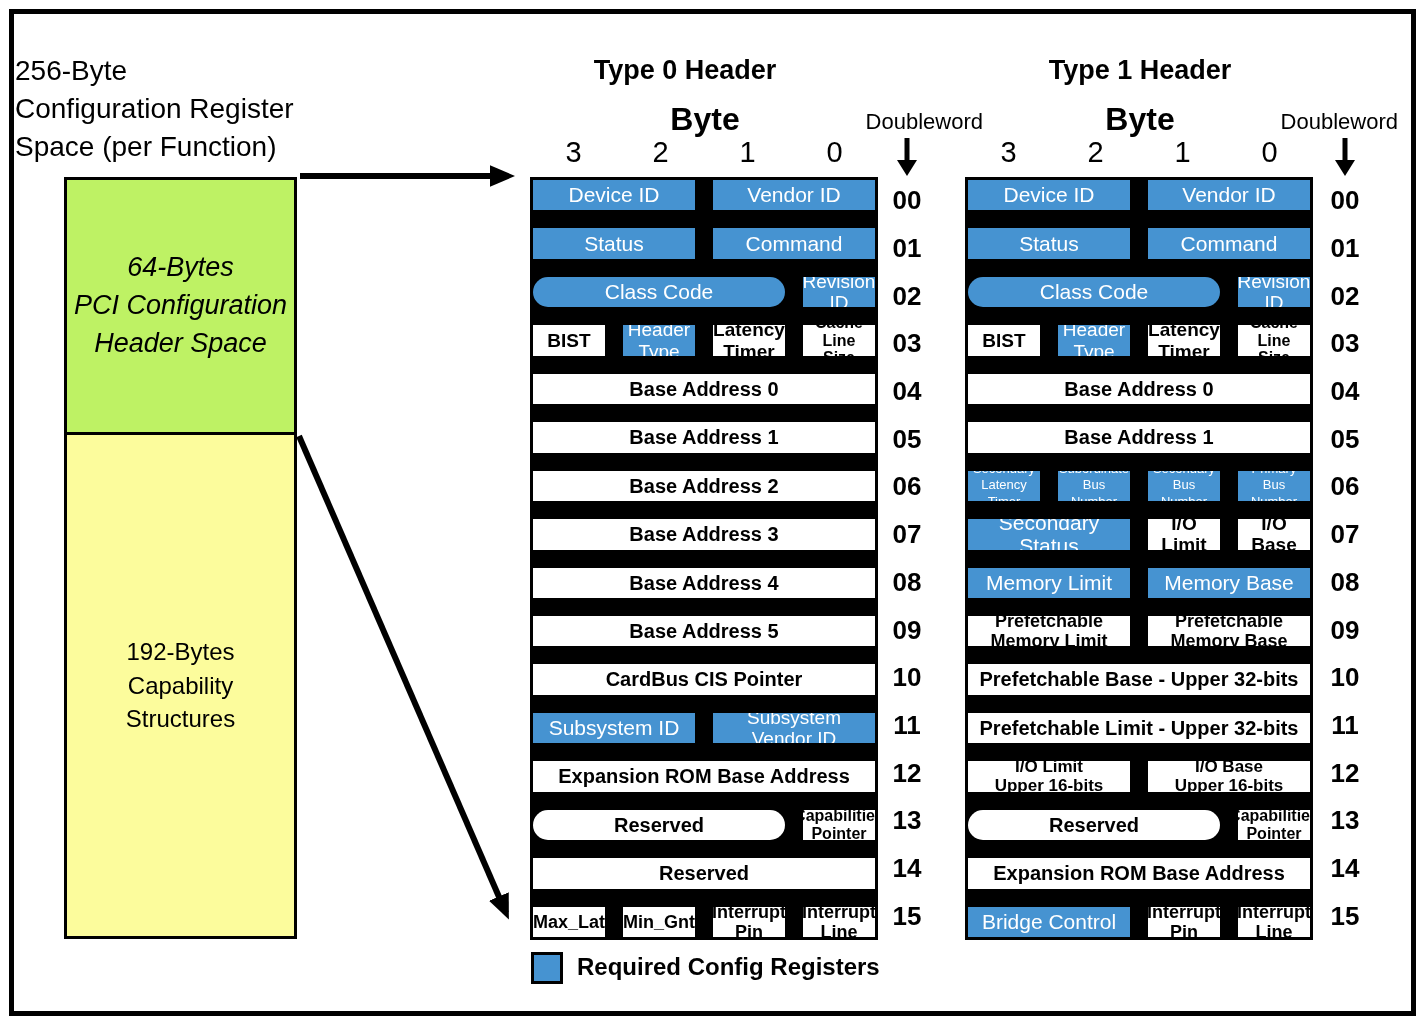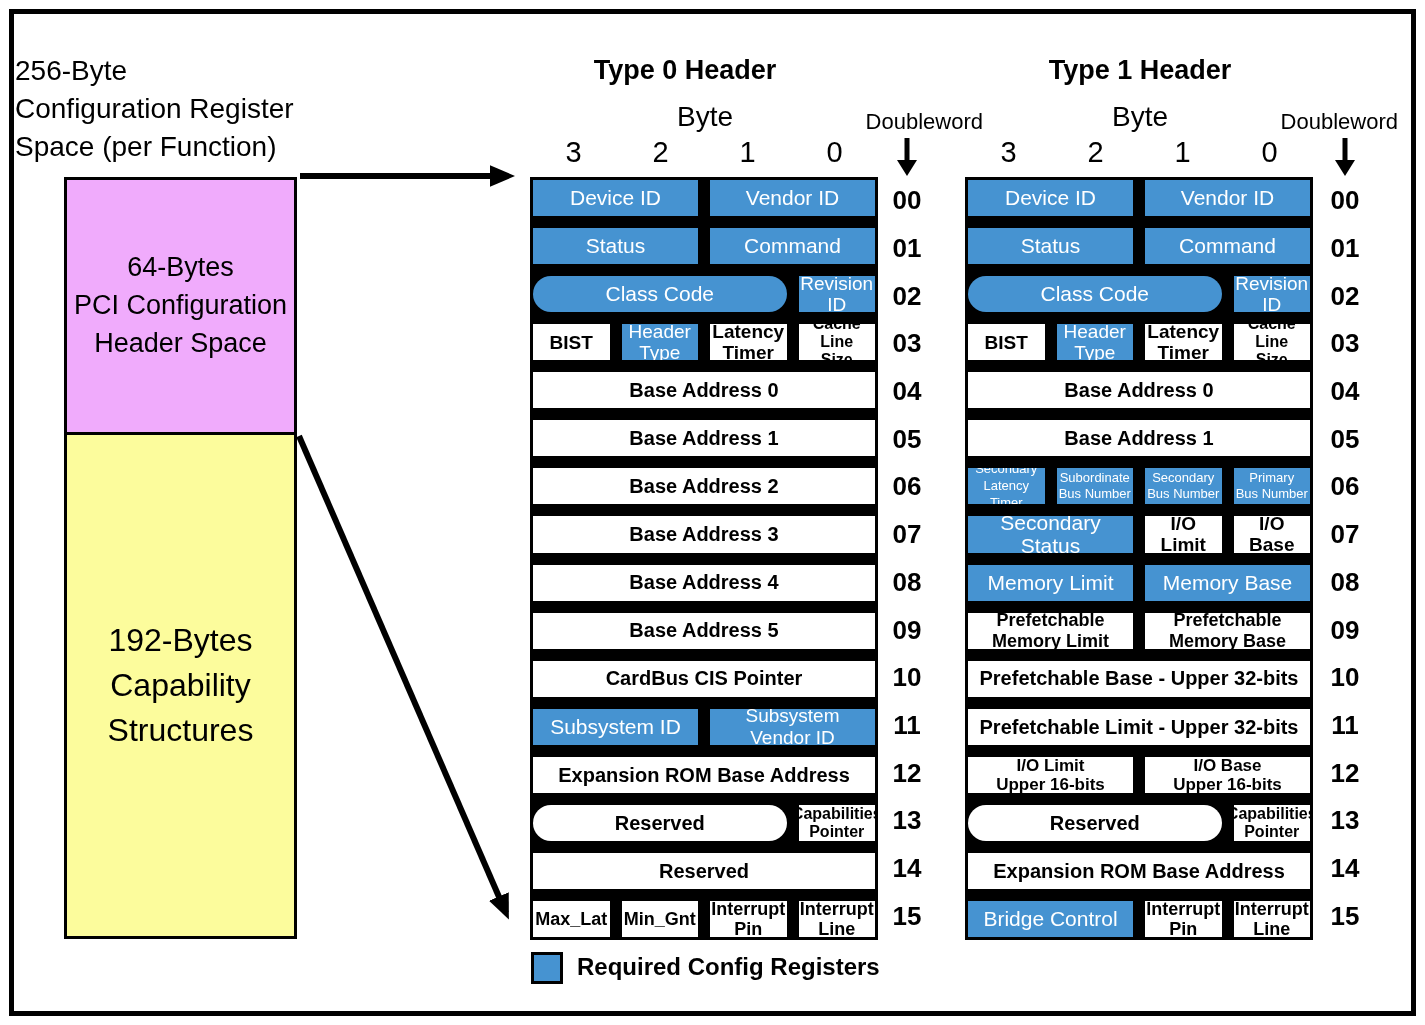--- a/index.html
+++ b/index.html
@@ -6,34 +6,34 @@
   #canvas{position:relative;width:1425px;height:1025px;background:#fff;
           font-family:"Liberation Sans",sans-serif;color:#000;overflow:hidden;}
   .outer-border{position:absolute;inset:9px;border:5px solid #000;}
 
   .pre{white-space:pre-line;}
   .center-text{display:flex;align-items:center;justify-content:center;text-align:center;}
 
   
   .left-title{position:absolute;left:15px;top:52px;width:330px;font-size:28px;line-height:1.35;white-space:pre-line;}
   .left-box{position:absolute;left:64px;top:177px;width:233px;height:762px;border:3px solid #000;box-sizing:border-box;display:flex;flex-direction:column;}
-  .left-box .hdr-space{height:252px;border-bottom:3px solid #000;font-size:27px;line-height:1.4;background:#f0abfc;}
-  .left-box .cap-space{flex:1;font-size:32px;line-height:1.4;background:#FCFC9C;}
+  .left-box .hdr-space{height:252px;border-bottom:3px solid #000;font-size:27px;line-height:1.4;background:#bef264;font-style:italic;}
+  .left-box .cap-space{flex:1;font-size:24px;line-height:1.4;background:#FCFC9C;}
 
   
   .htitle{position:absolute;top:55px;width:350px;font-size:27px;font-weight:bold;text-align:center;}
-  .byte-label{position:absolute;top:101px;width:350px;font-size:28px;font-weight:normal;text-align:center;}
+  .byte-label{position:absolute;top:101px;width:350px;font-size:32px;font-weight:bold;text-align:center;}
   .byte-digits{position:absolute;top:136px;width:348px;display:grid;grid-template-columns:repeat(4,1fr);font-size:29px;text-align:center;}
   .dw-label{position:absolute;top:109px;width:140px;font-size:22px;text-align:right;}
   .dw-arrow{position:absolute;top:138px;width:24px;height:38px;}
 
   
   .regtable{position:absolute;top:177px;width:348px;height:763px;display:grid;
             grid-template-columns:repeat(4,1fr);grid-template-rows:repeat(16,1fr);
-            gap:12px;background:#000;border:3px solid #000;box-sizing:border-box;}
+            gap:18px;background:#000;border:3px solid #000;box-sizing:border-box;}
   .cell{background:#fff;display:flex;align-items:center;justify-content:center;
         text-align:center;font-size:20px;font-weight:bold;line-height:1.12;
         white-space:pre-line;padding:0 2px;overflow:hidden;}
   .blue{background:#4693D1;color:#fff;font-weight:normal;}
   .c2{grid-column:span 2;} .c3{grid-column:span 3;border-radius:20px;} .c4{grid-column:span 4;}
   .fs21{font-size:21px;} .fs19{font-size:19px;} .fs18{font-size:18px;}
   .fs17{font-size:17px;} .fs16{font-size:16px;} .fs13{font-size:13px;line-height:1.3;}
 
   .dwcol{position:absolute;top:177px;width:50px;height:763px;display:grid;grid-template-rows:repeat(16,1fr);}
   .dwcol div{display:flex;align-items:center;justify-content:center;font-size:26px;font-weight:bold;}

